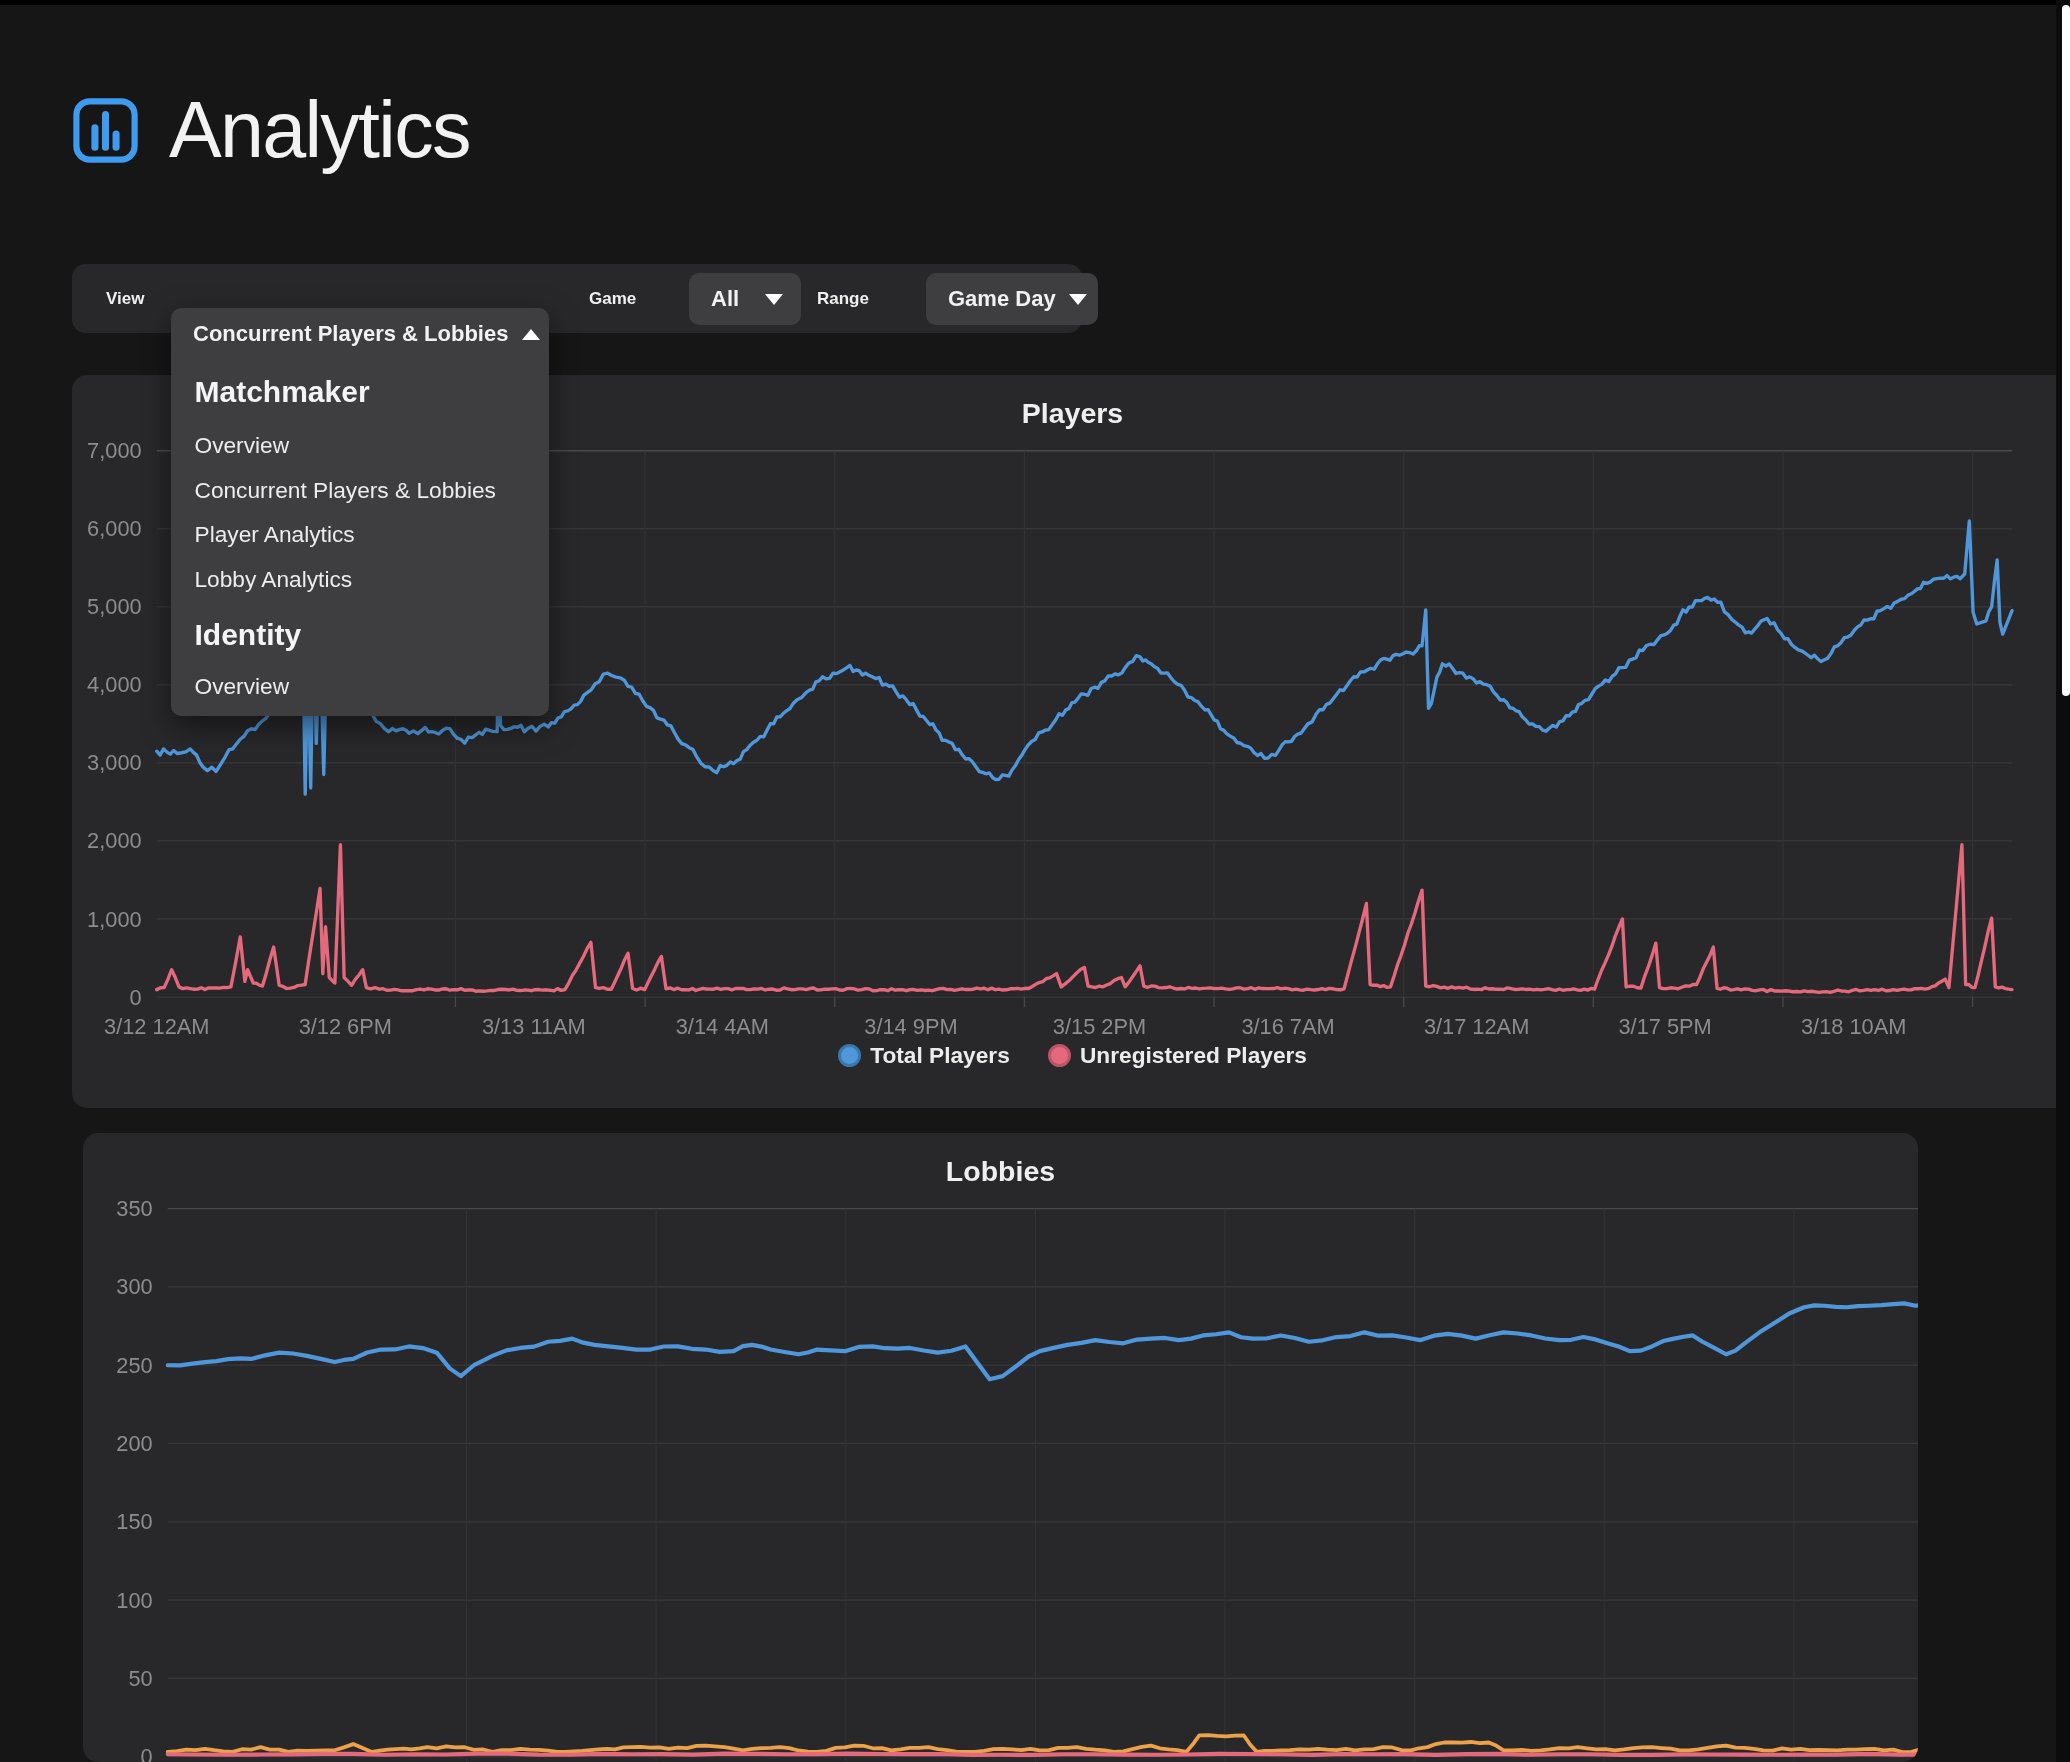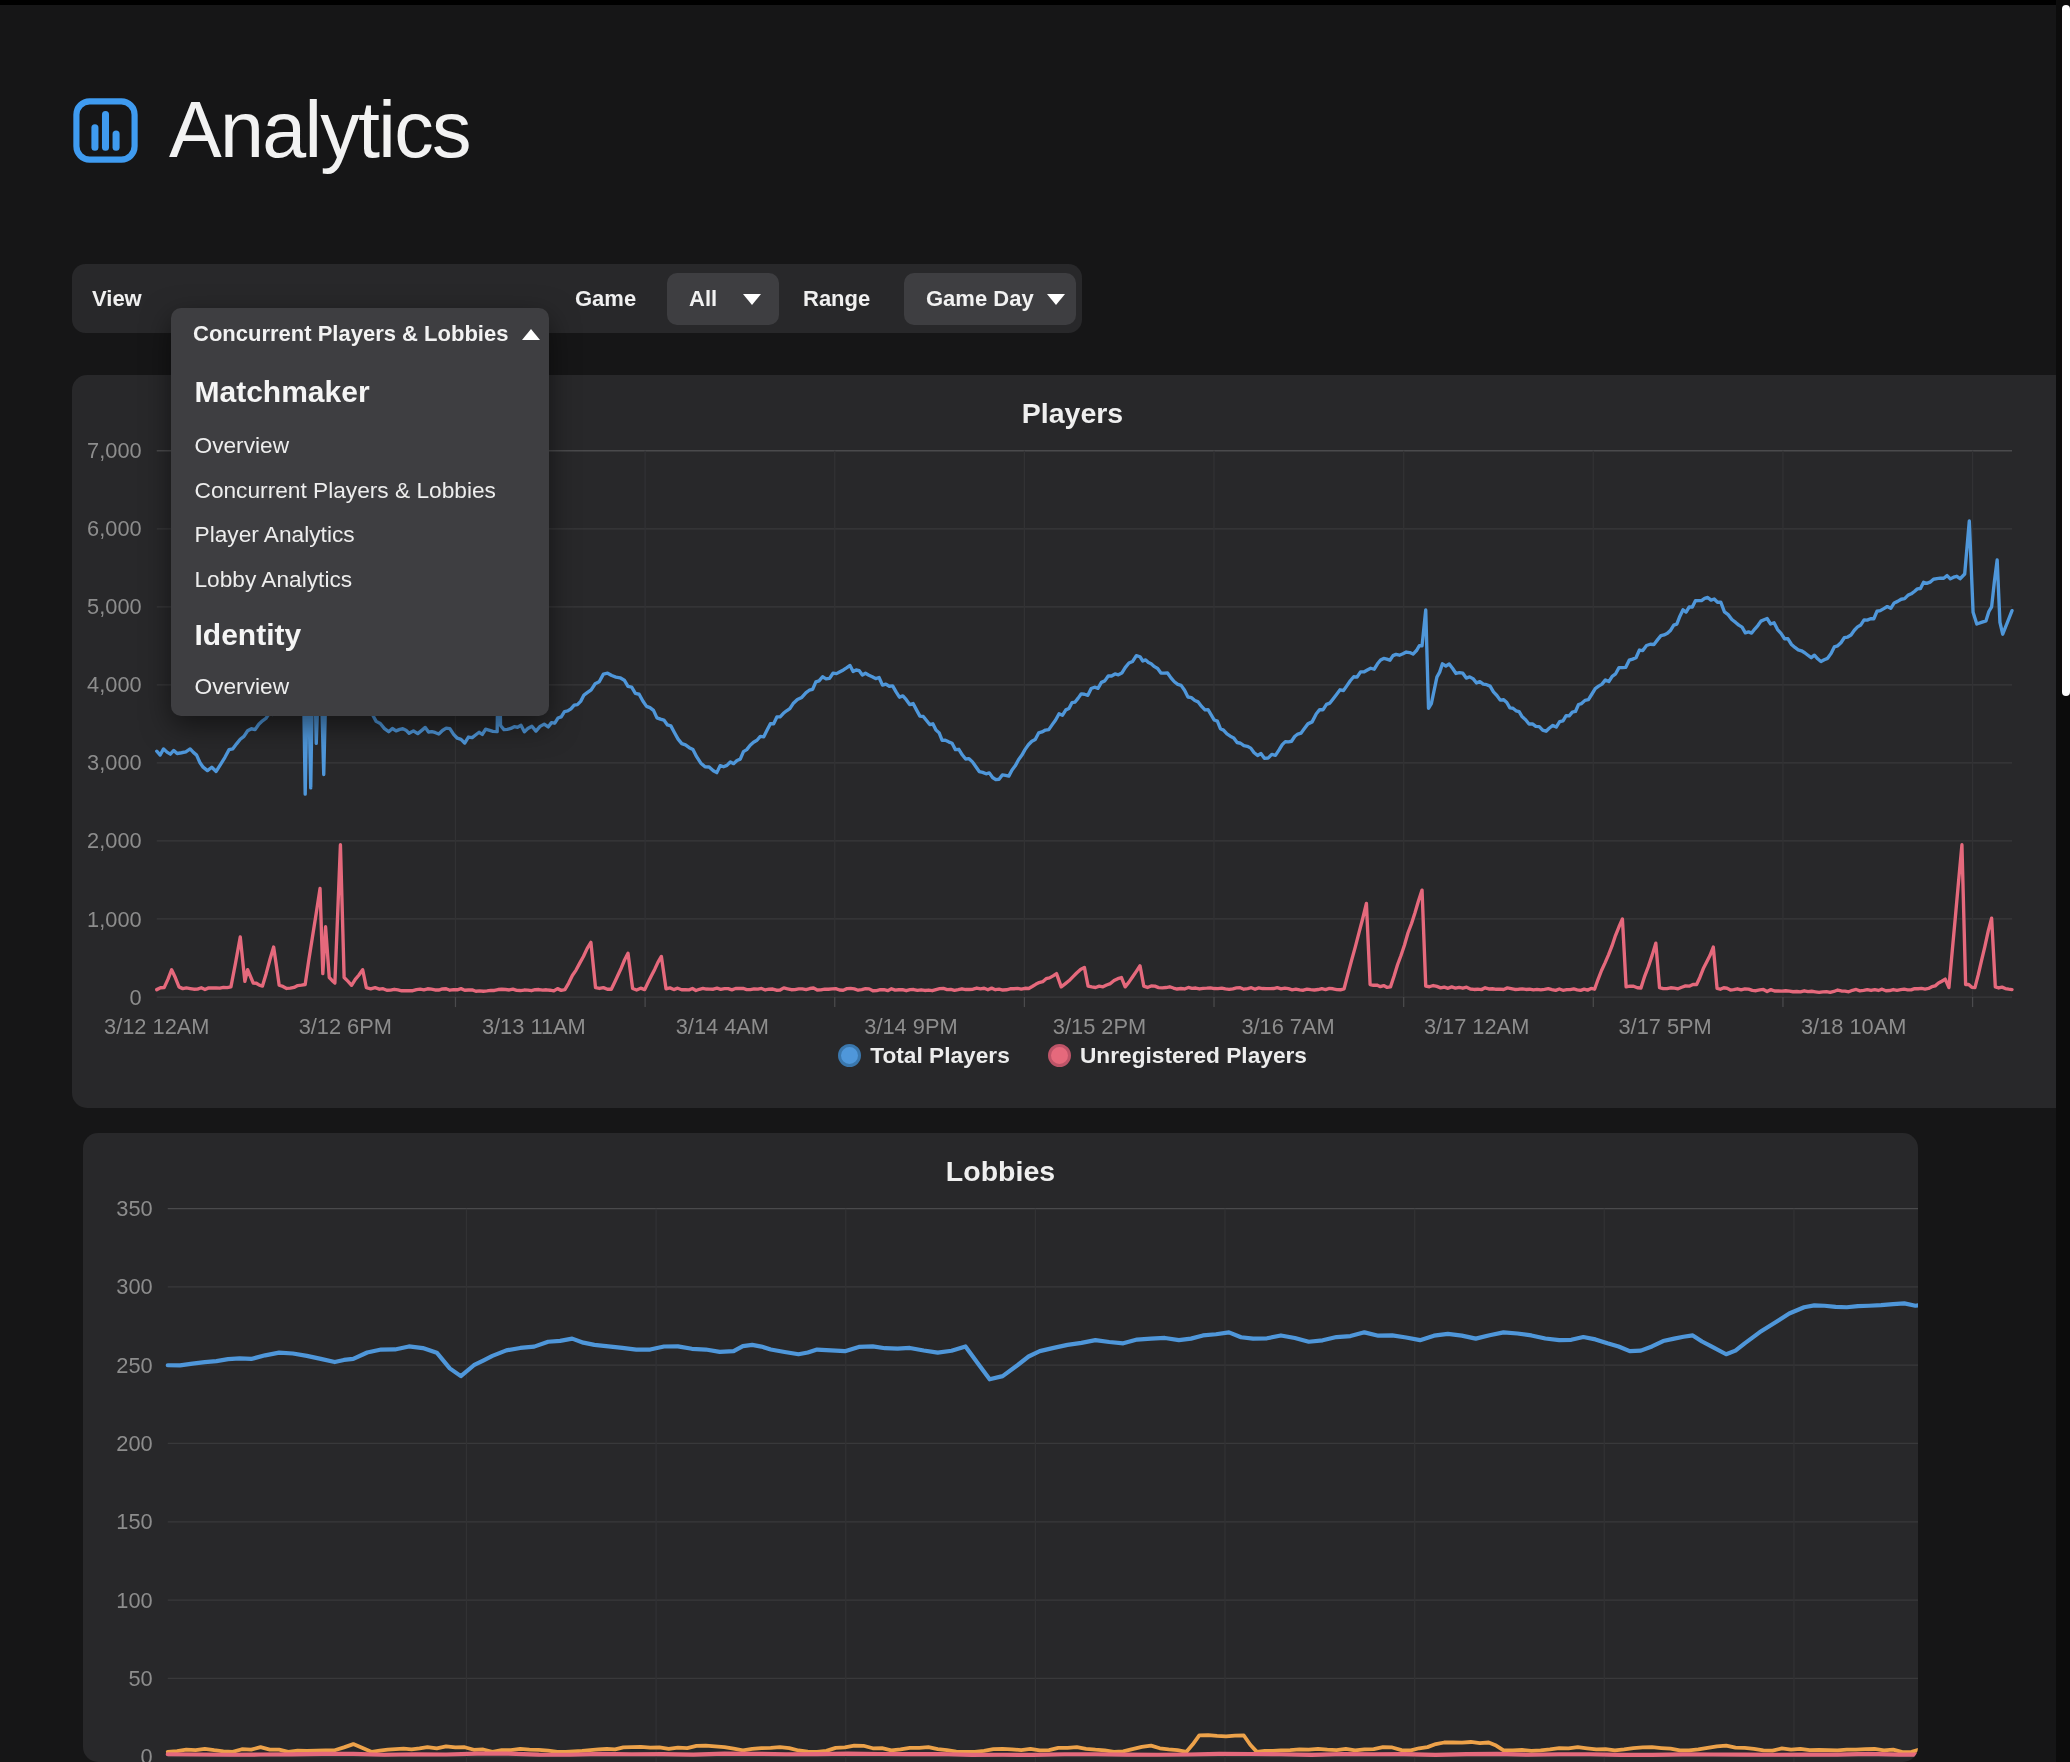--- a/index.html
+++ b/index.html
@@ -9,28 +9,28 @@
     -webkit-font-smoothing:antialiased;
   }
   .abs{position:absolute;}
   
   .top-strip{left:0;top:0;width:2071px;height:5px;background:#000;}
   
   .app-icon{left:72px;top:97px;width:67px;height:67px;}
   .page-title{left:169px;top:84px;font-size:79px;font-weight:400;color:#f2f2f2;letter-spacing:-1.7px;}
   
   .filter-bar{left:72px;top:264px;width:1010px;height:69px;background:#28282a;border-radius:13.4px;}
-  .filter-label{font-size:22px;font-weight:700;color:#f0f0f0;line-height:69px;}
+  .filter-label{font-size:17px;font-weight:700;color:#f0f0f0;line-height:69px;margin-left:14px;}
   .lbl-view{left:92px;top:264px;}
   .lbl-game{left:575px;top:264px;text-align:right;}
   .lbl-range{left:803px;top:264px;}
   .select-btn{
     top:273px;height:52px;background:#3e3e41;border-radius:10px;
     display:flex;align-items:center;justify-content:space-between;
-    padding:0 18.5px 0 22px;box-sizing:border-box;cursor:pointer;
+    padding:0 18.5px 0 22px;box-sizing:border-box;cursor:pointer;margin-left:22px;
   }
   .select-btn .val{font-size:22px;font-weight:600;color:#f2f2f2;white-space:nowrap;}
   .btn-game{left:667px;width:112px;}
   .btn-range{left:904px;width:172px;}
   .tri-down{width:0;height:0;border-left:9.2px solid transparent;border-right:9.2px solid transparent;border-top:11px solid #fff;margin-left:13.4px;}
   .tri-up{width:0;height:0;border-left:9.2px solid transparent;border-right:9.2px solid transparent;border-bottom:11px solid #fff;margin-left:13.4px;}
   
   .card{background:#28282a;border-radius:15px;}
   .card-players{left:72px;top:375px;width:1961px;height:733px;padding-left:40px;}
   .card-lobbies{left:83px;top:1133px;width:1835px;height:629px;overflow:hidden;}

